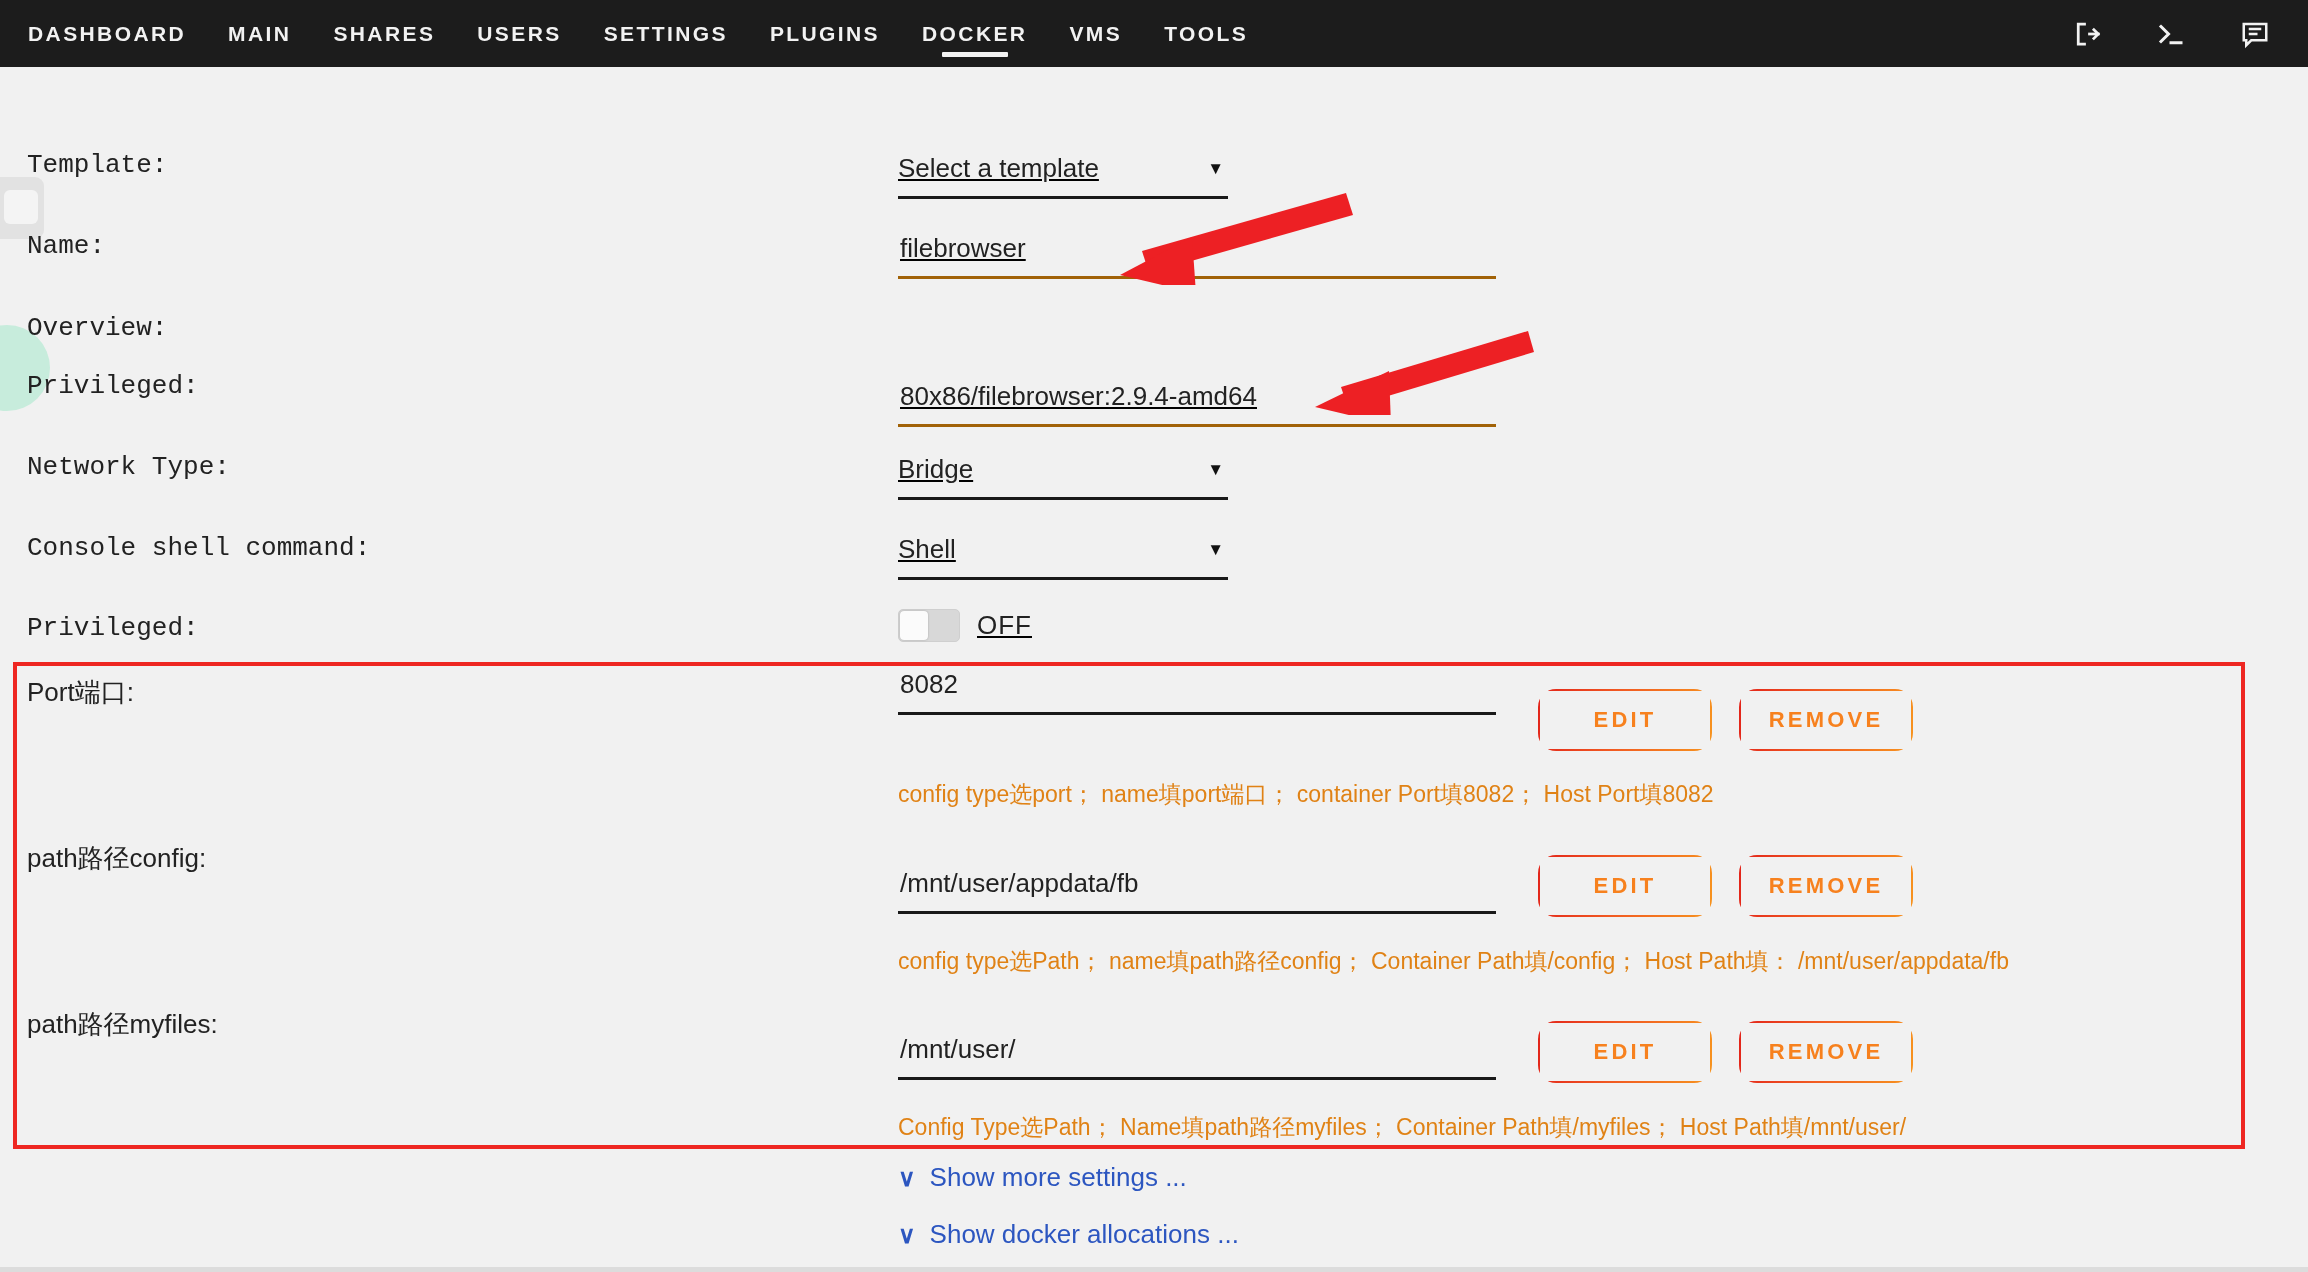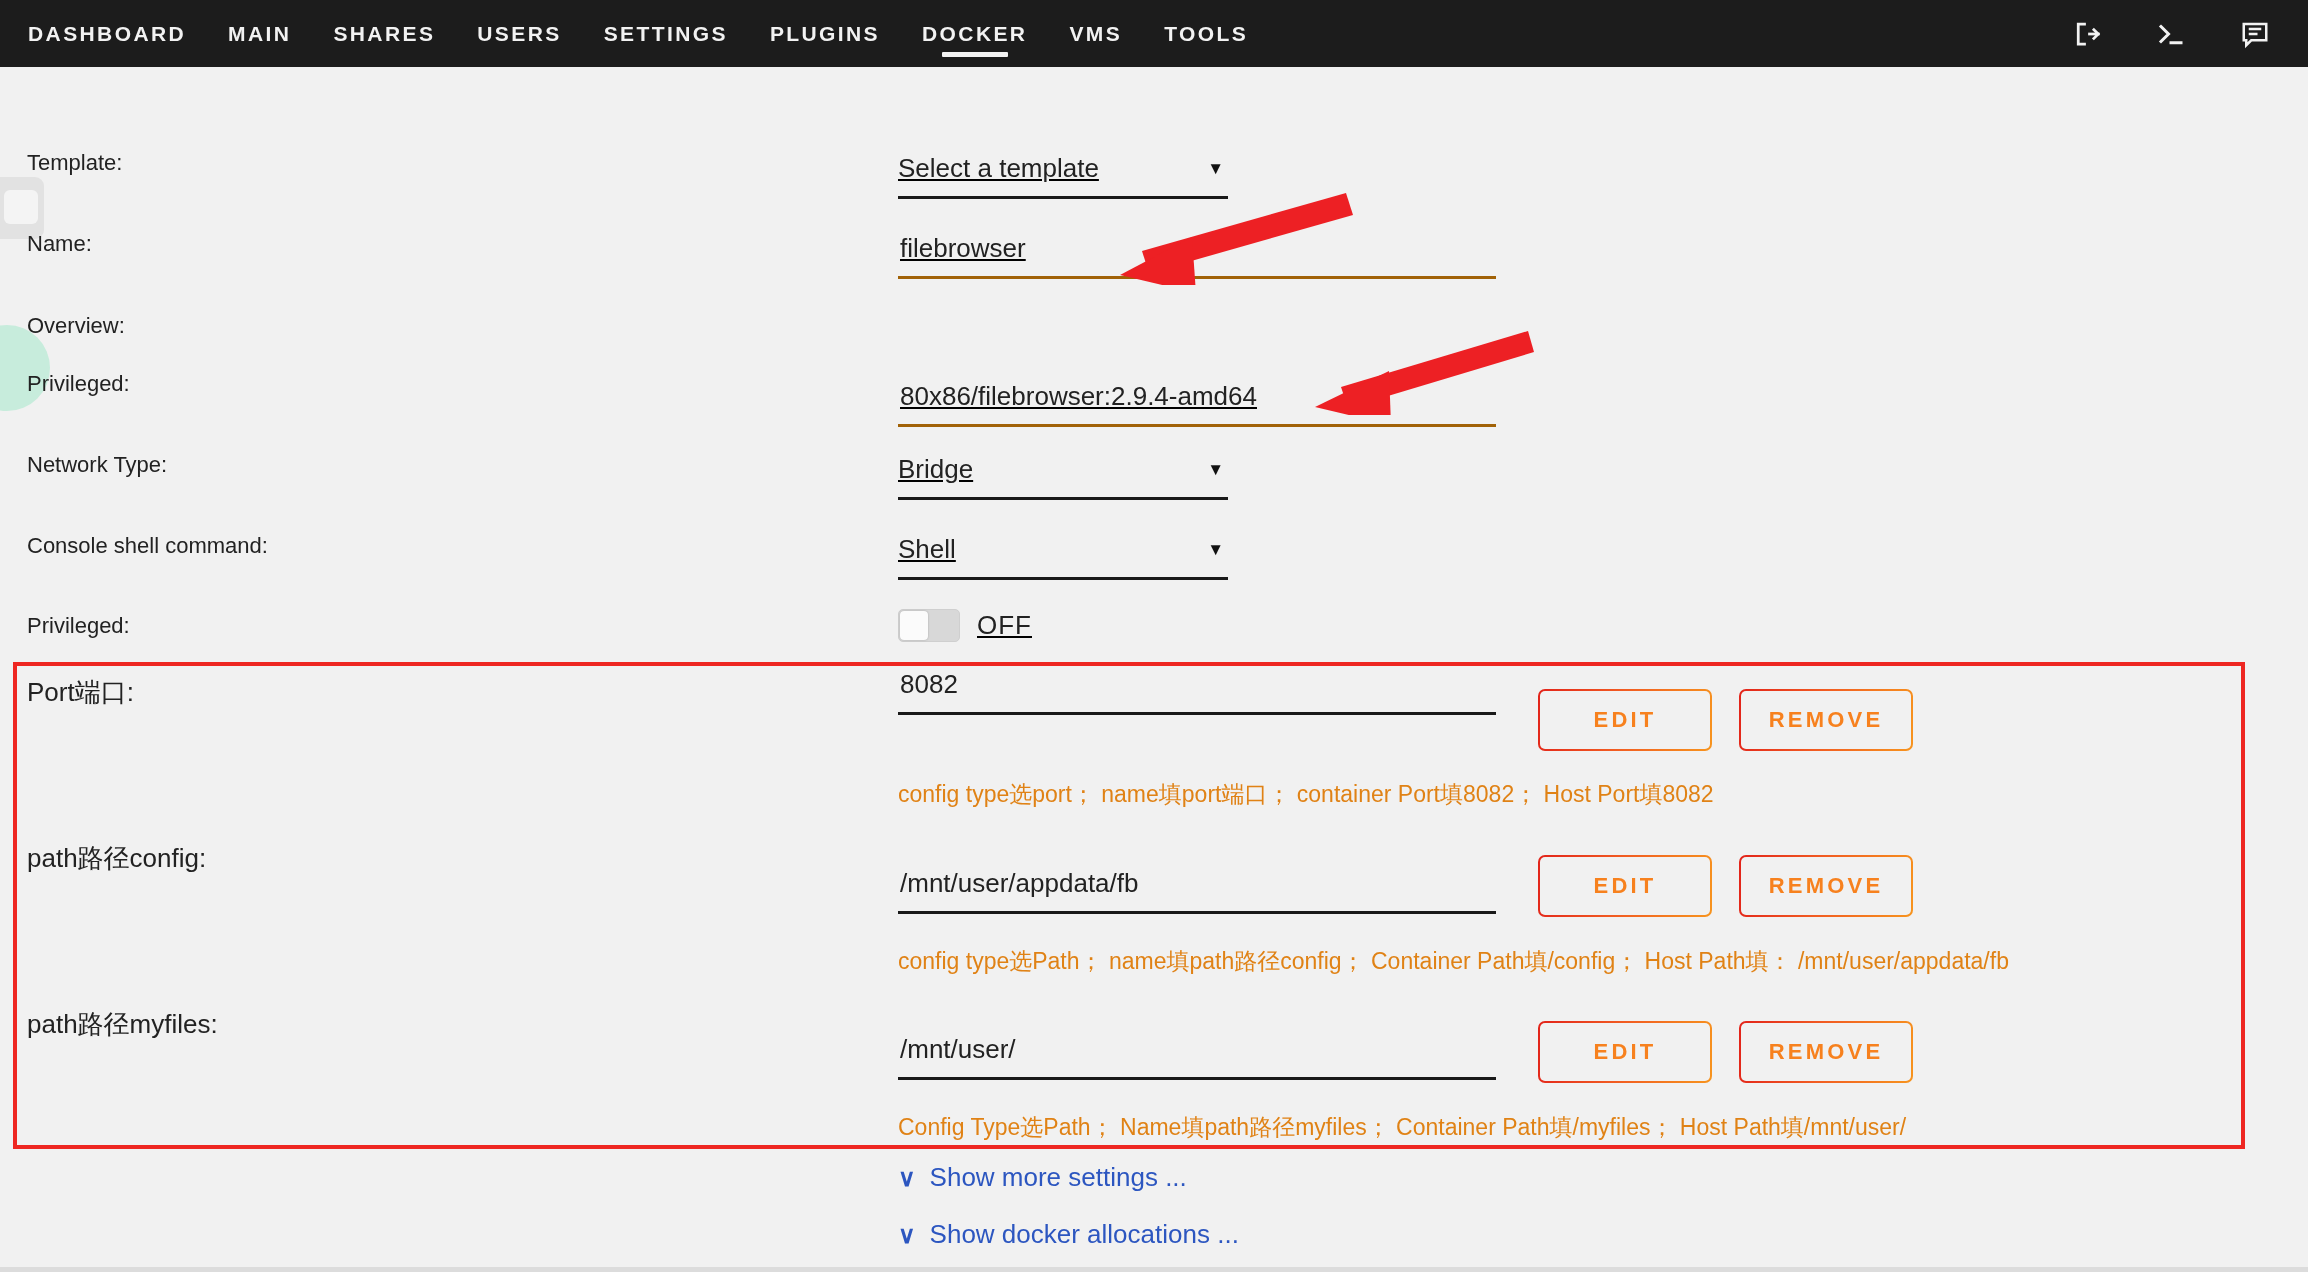--- a/index.html
+++ b/index.html
@@ -95,24 +95,24 @@
     height: 86px;
     border-radius: 50%;
     background: #c7ecdc;
   }
 
   
   .frow { position: relative; width: 2308px; }
   .flabel {
     position: absolute;
     left: 27px;
-    font-size: 22px;
+    font-size: 26px;
     color: #222;
     white-space: nowrap;
-    font-family: Liberation Sans, sans-serif;
+    font-family: Liberation Mono, monospace;
   }
   .fctrl { position: absolute; left: 898px; text-decoration: underline; }
 
   .select-like {
     position: relative;
     width: 330px;
     border-bottom: 3px solid #1a1a1a;
     padding: 0 0 12px 0;
     font-size: 26px;
     color: #222;
@@ -187,21 +187,21 @@
     position: absolute;
     left: 898px;
     font-size: 23px;
     color: #e08215;
     white-space: nowrap;
     font-family: "Liberation Sans", sans-serif;
   }
   .btn-grad {
     position: absolute;
     height: 62px;
-    border-radius: 7px;
+    border-radius: 18px;
     padding: 2px;
     background: linear-gradient(100deg, #e2231a 0%, #f15a22 45%, #f7941e 100%);
     cursor: pointer;
   }
   .btn-grad > span {
     display: flex;
     align-items: center;
     justify-content: center;
     width: 100%;
     height: 100%;

